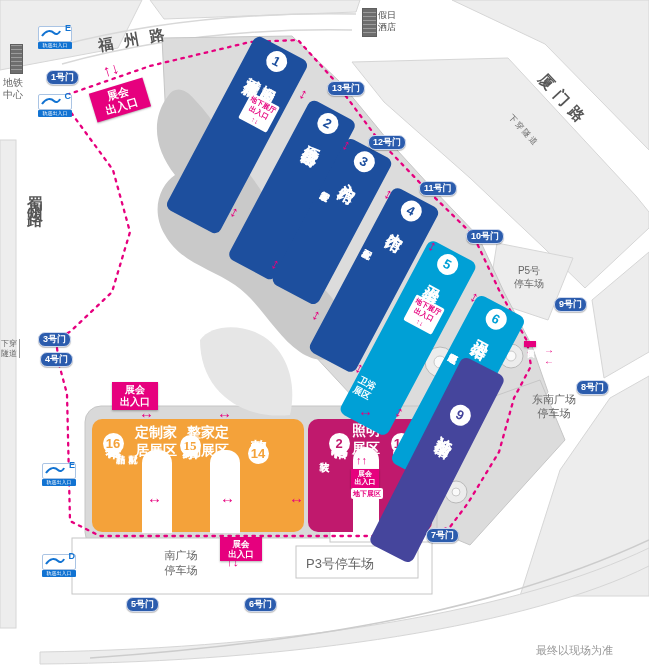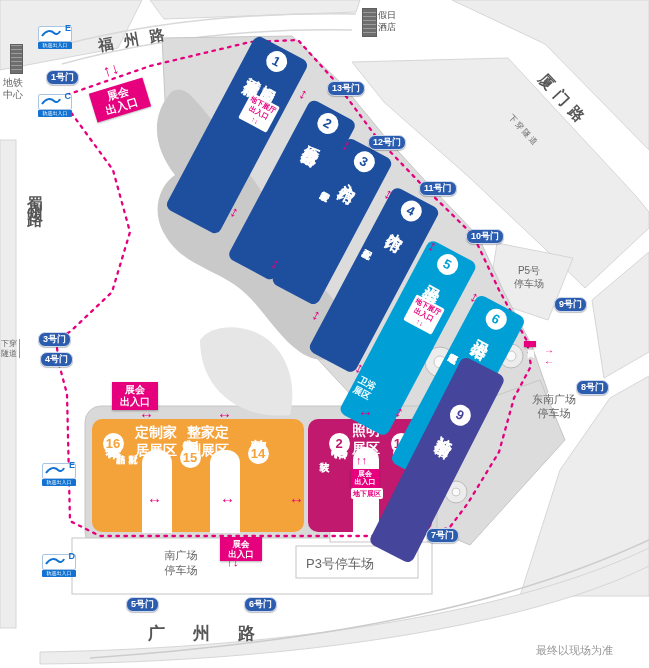--- a/index.html
+++ b/index.html
@@ -83,21 +83,20 @@
     <rect x="72" y="538" width="360" height="56" fill="#ffffff" stroke="#c6c6c6"></rect>
     <rect x="330" y="531" width="100" height="11" fill="#ffffff" stroke="#c6c6c6"></rect>
     <rect x="296" y="546" width="122" height="32" fill="#ffffff" stroke="#c6c6c6"></rect>
 
     <polyline points="52,100 150,66 250,42 298,40 334,80 377,138 423,186 473,235 499,290 527,341 531,366 514,398 499,452 468,503 450,527 424,536 100,536 70,521 67,394 59,364 56,340 71,331 112,292 130,232 113,170 67,107 52,100" fill="none" stroke="#e6007e" stroke-width="2.3" stroke-dasharray="2.5 5.5" stroke-linecap="round"></polyline>
   </svg>
 
   <div class="road" style="left:98px;top:30px;font-size:15px;letter-spacing:11px;transform:rotate(-10deg);">福州路</div>
   <div class="road" style="left:548px;top:70px;font-size:15px;letter-spacing:7px;transform:rotate(47deg);transform-origin:left top;">厦门路</div>
   <div class="road vt" style="left:24px;top:184px;font-size:16px;letter-spacing:7px;">蜀州路</div>
-  <div class="road" style="left:148px;top:622px;font-size:17px;letter-spacing:28px;">广州路</div>
 
   <div class="lbl" style="left:1px;top:339px;font-size:8px;line-height:1.2;border-right:1px solid #999;padding-right:2px;">
     <span>下穿</span><br>
     <span>隧道</span>
   </div>
   <div class="lbl" style="left:514px;top:112px;font-size:8px;transform:rotate(47deg);transform-origin:left top;letter-spacing:2px;">下穿隧道</div>
 
   <div class="bldg" style="left:10px;top:44px;width:11px;height:28px;"></div>
   <div class="lbl" style="left:3px;top:77px;font-size:10px;line-height:1.2;">
     <span>地铁</span><br>
@@ -197,21 +196,21 @@
   <div class="bcol" style="left:87px;top:426px;width:52px;">
     <div class="bname vt">智造装备馆</div>
     <div class="num o-num" style="margin-top:2px;">16</div>
     <div class="hsub vlr" style="right:0px;top:22px;line-height:1.35;">
       <span>精品</span>
       <span>配材</span>
     </div>
   </div>
   <div class="bcol" style="left:170px;top:426px;width:40px;">
     <div class="bname vt">定制家居馆</div>
-    <div class="num o-num" style="margin-top:16px;">15</div>
+    <div class="num o-num" style="margin-top:4px;font-family:Liberation Serif, serif;">15</div>
   </div>
   <div class="bcol" style="left:238px;top:426px;width:40px;">
     <div class="bname vt">整家定制馆</div>
     <div class="num o-num" style="margin-top:12px;">14</div>
   </div>
   <div class="bcol" style="left:318px;top:426px;width:42px;">
     <div class="bname vt">顶墙地材馆</div>
     <div class="num m-num" style="margin-top:2px;">2</div>
     <div class="hsub vt" style="left:0px;top:28px;font-size:10px;">软装</div>
   </div>

